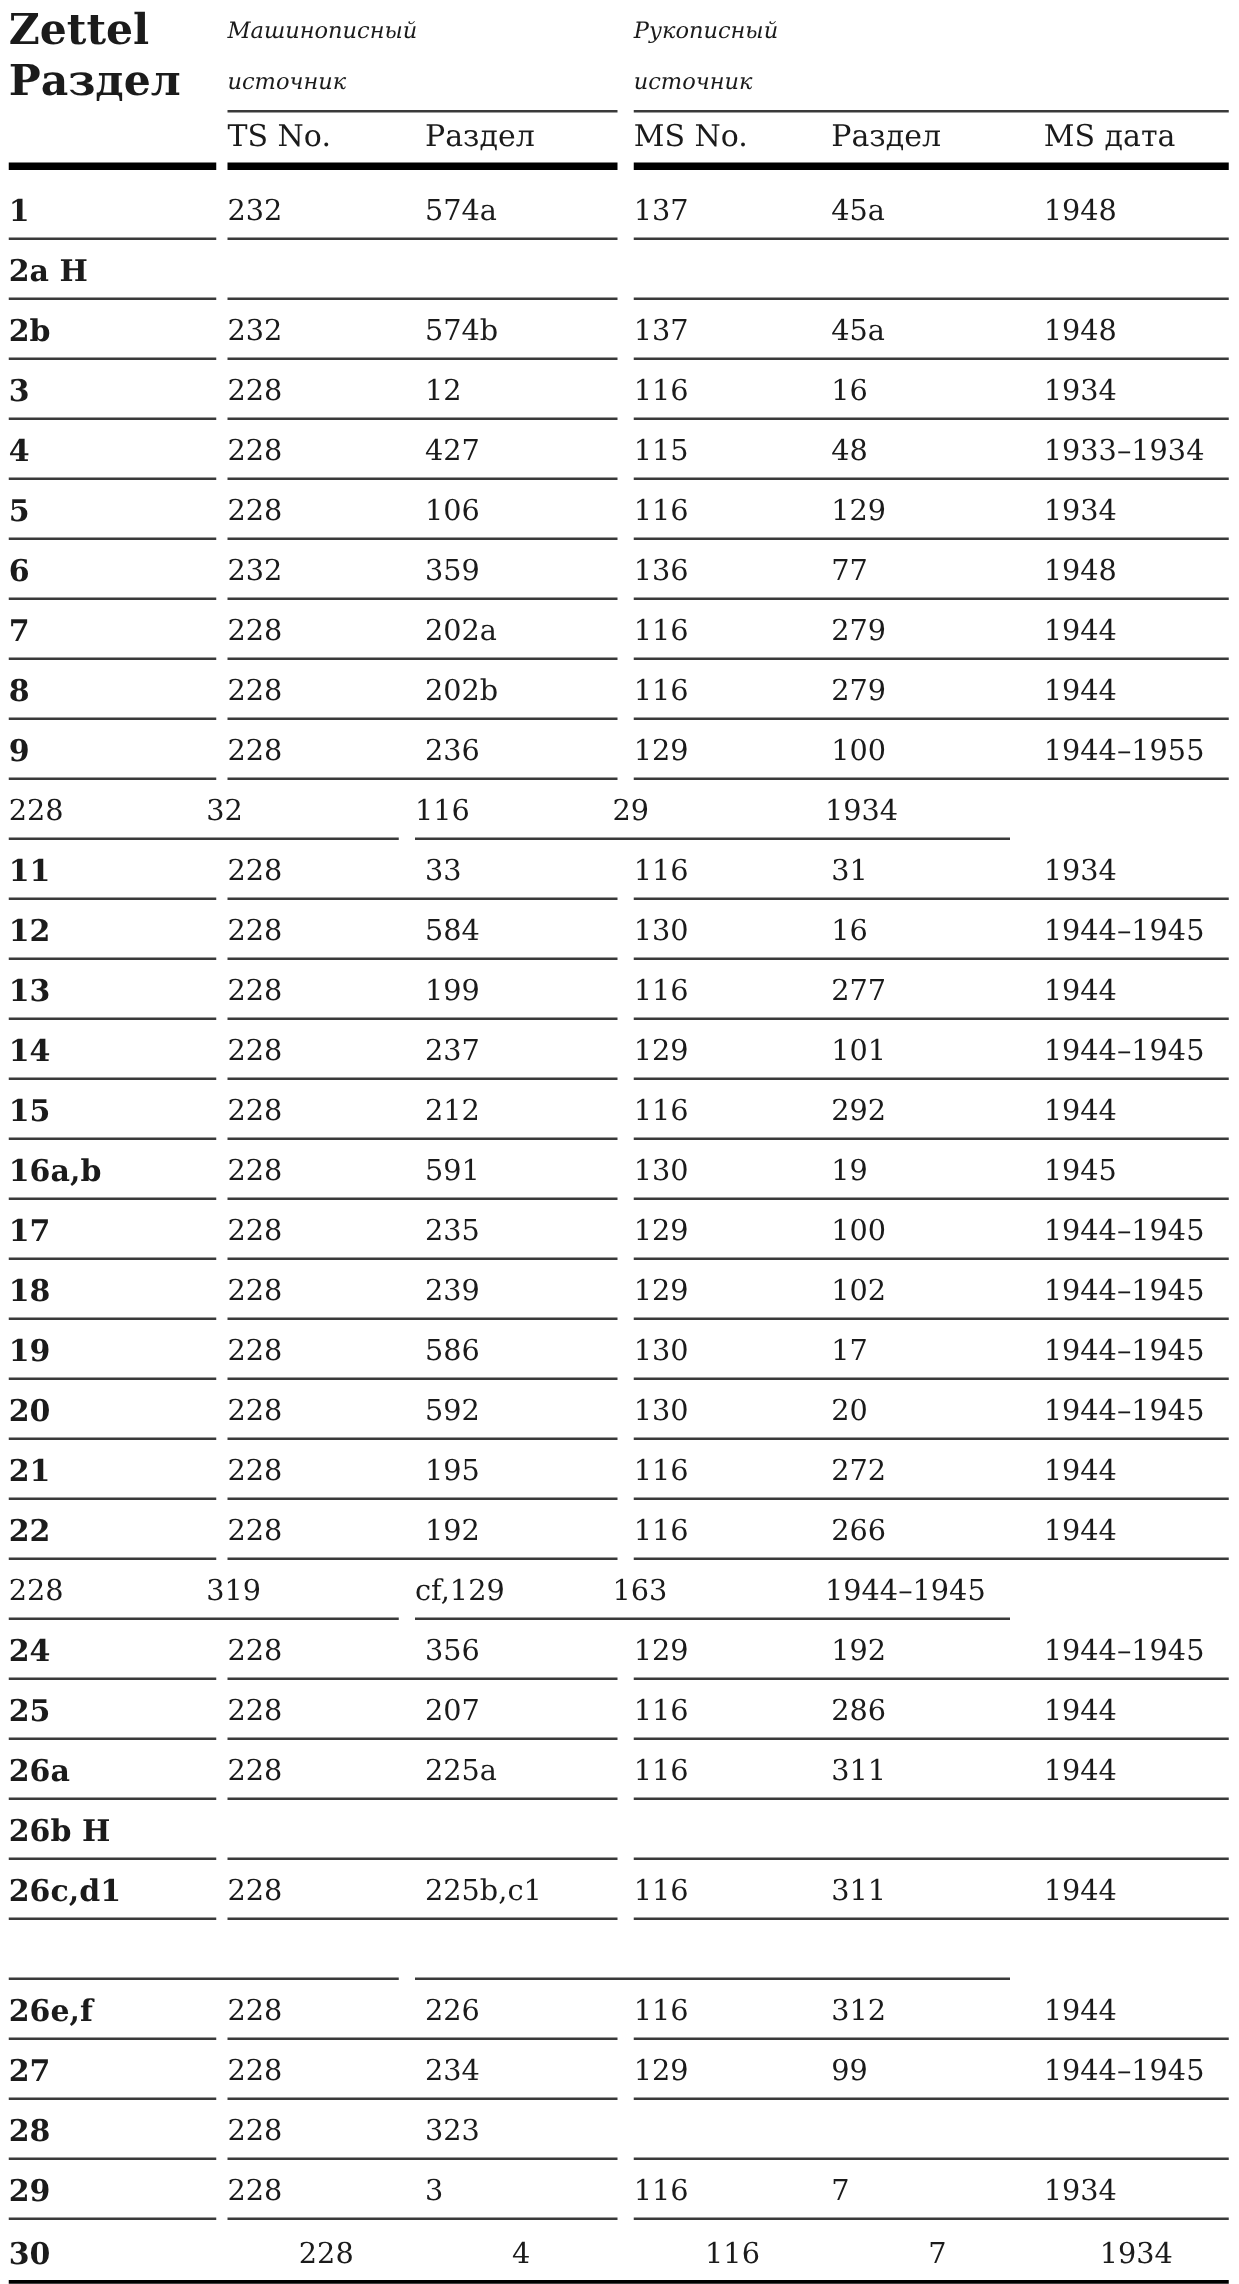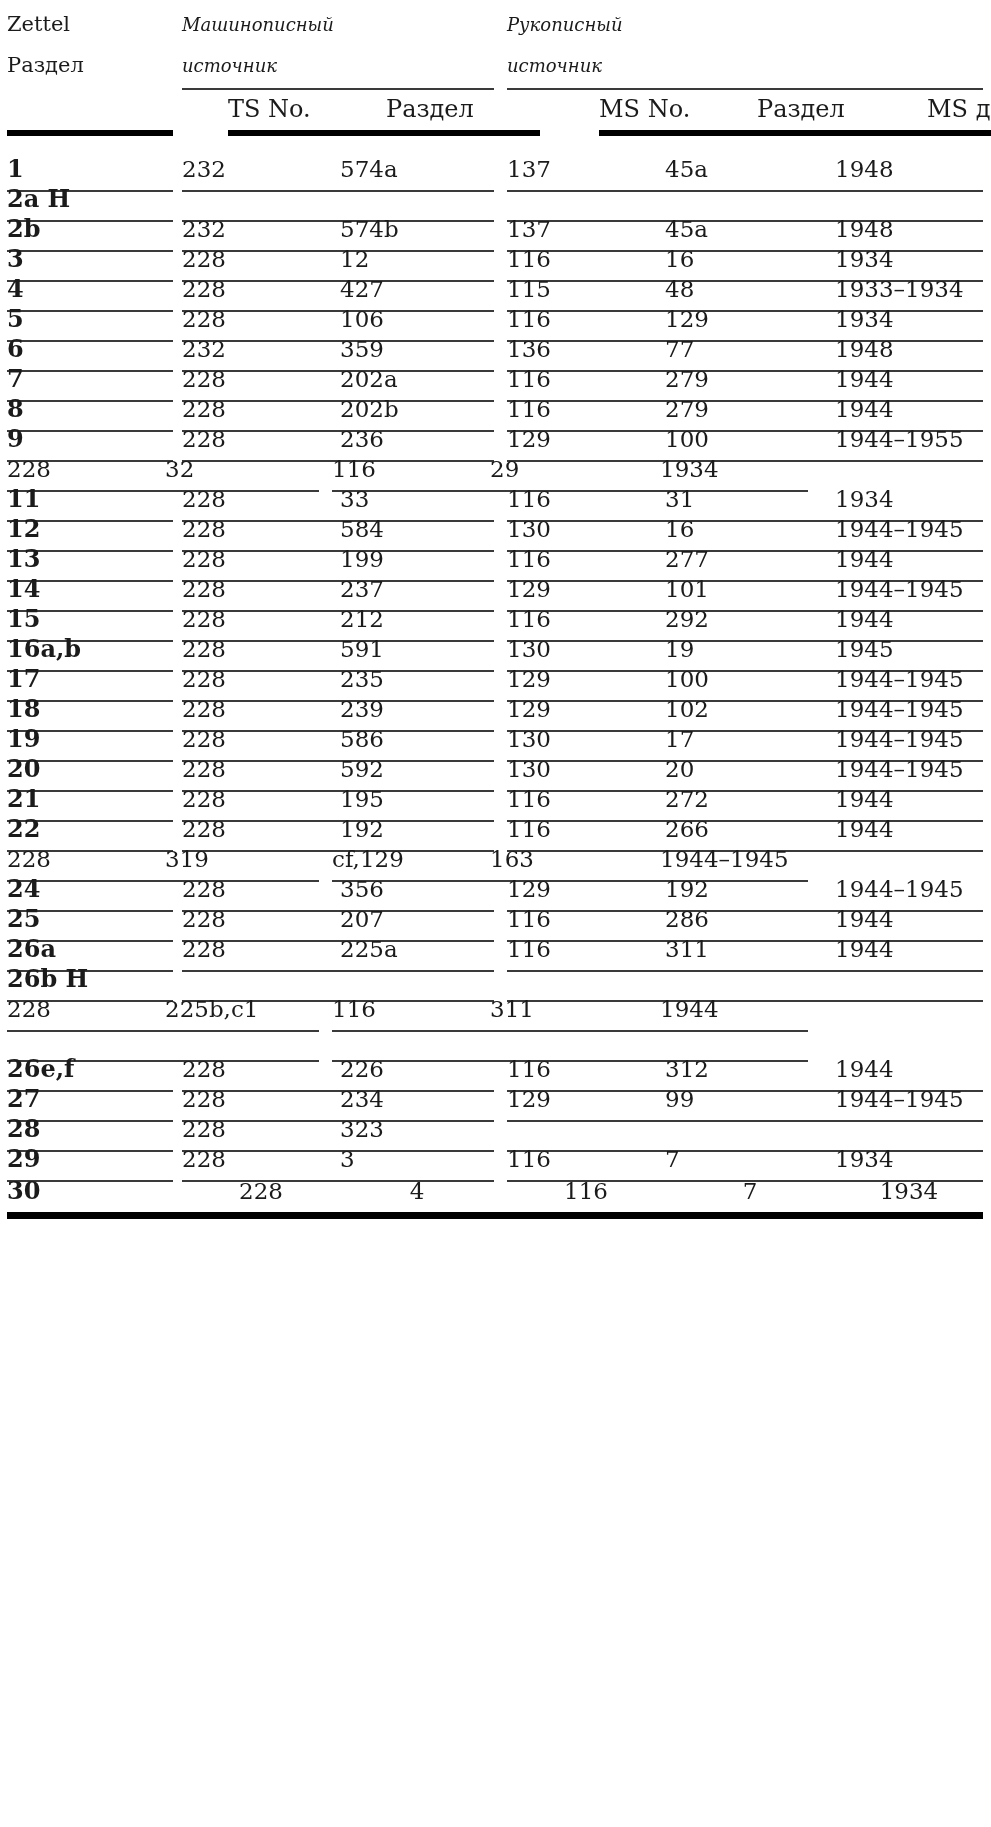--- a/index.html
+++ b/index.html
@@ -24,46 +24,46 @@
   .grp-ms { width: 476px; flex: none; }
   .w-tsno  { width: 158px; flex: none; }
   .w-tssec { width: 154px; flex: none; }
   .w-msno  { width: 158px; flex: none; }
   .w-mssec { width: 170px; flex: none; }
   .w-msdate{ width: 148px; flex: none; }
 
   
   .header-top { display: flex; height: 86px; }
   .header-top .c1 {
-    font-weight: normal;
-    font-size: 21px;
+    font-weight: bold;
+    font-size: 34px;
     line-height: 41px;
   }
   .header-top .grp-ts, .header-top .grp-ms {
     font-style: italic;
     font-size: 18px;
     line-height: 41px;
     border-bottom: 2px solid #3a3a3a;
   }
 
   
-  .header-sub { display: flex; height: 46px; gap: 46px; }
+  .header-sub { display: flex; height: 46px; }
   .header-sub .seg {
     border-bottom: 6px solid #000000;
     display: flex;
     align-items: flex-end;
   }
   .header-sub .cell {
     font-size: 24px;
     line-height: 1;
     padding-bottom: 9px;
   }
 
   
-  .row { display: flex; height: 30px; }
+  .row { display: flex; height: 48px; }
   .row.first { height: 56px; }
   .row .seg {
     border-bottom: 2px solid #3a3a3a;
     display: flex;
     align-items: flex-end;
   }
   .row.last .seg { border-bottom: none; text-align: center; }
   .row .cell {
     font-size: 23px;
     line-height: 1;
@@ -497,20 +497,23 @@
       <div class="cell w-tsno"></div>
       <div class="cell w-tssec"></div>
     </div>
     <div class="grp-ms seg">
       <div class="cell w-msno"></div>
       <div class="cell w-mssec"></div>
       <div class="cell w-msdate"></div>
     </div>
   </div>
       <div class="row">
+    <div class="c1 seg">
+      <div class="cell">26c,d1</div>
+    </div>
     <div class="grp-ts seg">
       <div class="cell w-tsno">228</div>
       <div class="cell w-tssec">225b,c1</div>
     </div>
     <div class="grp-ms seg">
       <div class="cell w-msno">116</div>
       <div class="cell w-mssec">311</div>
       <div class="cell w-msdate">1944</div>
     </div>
   </div>

